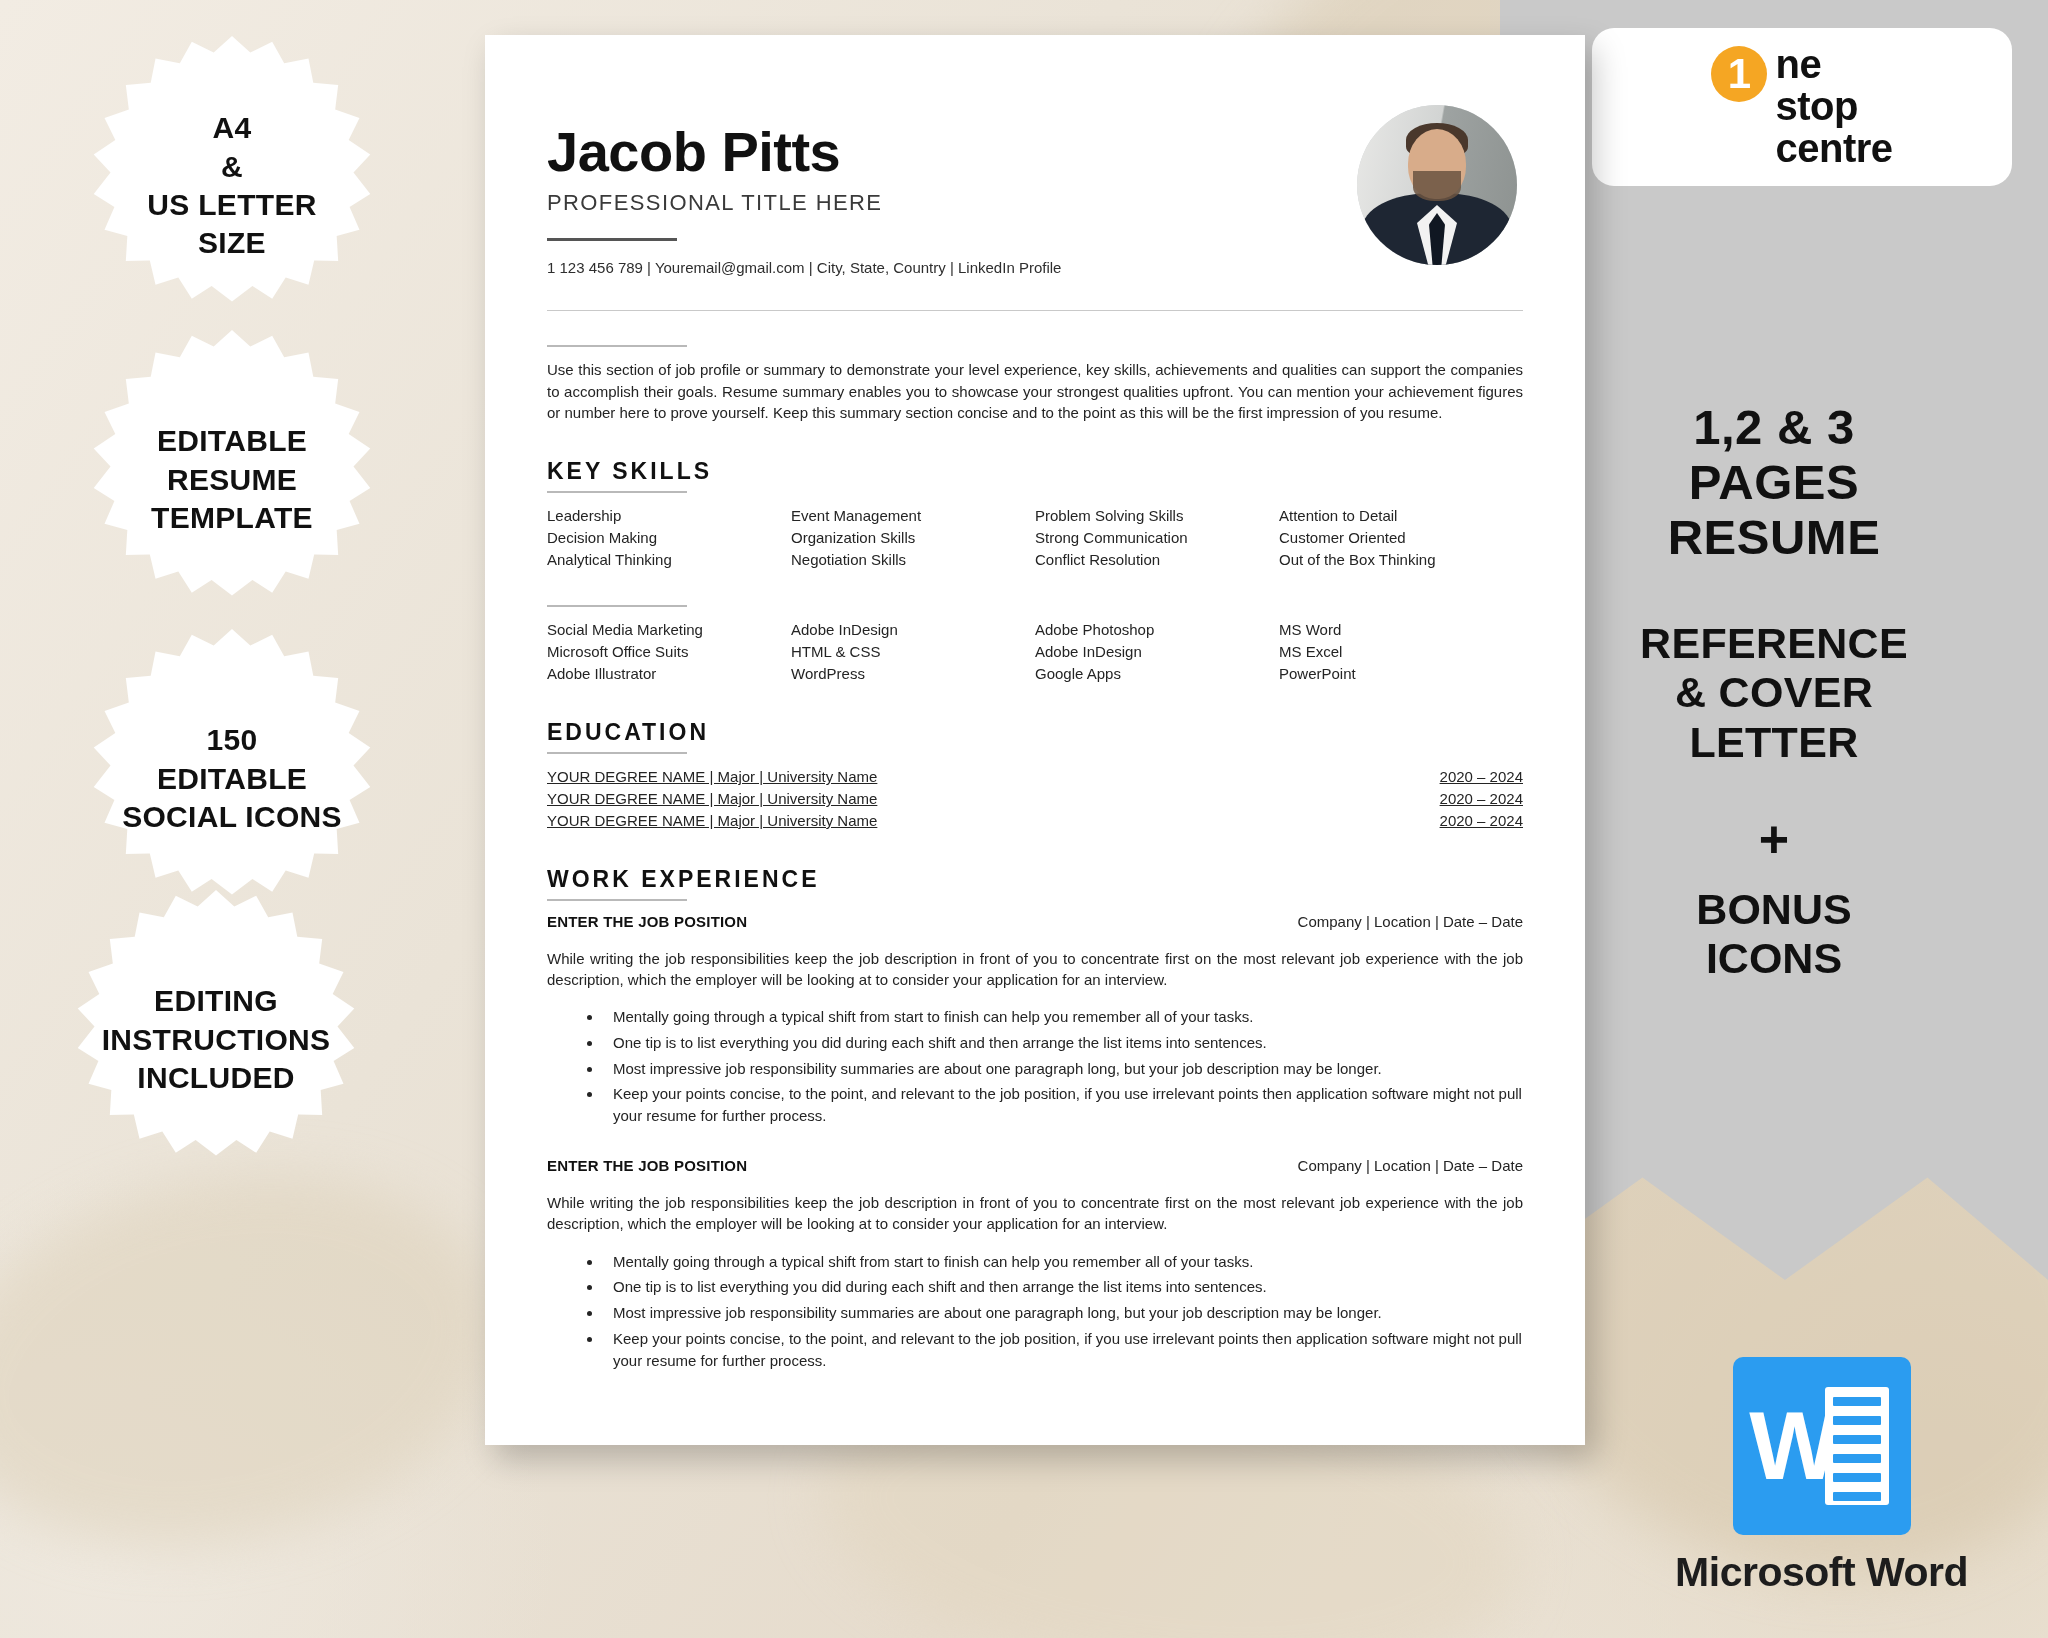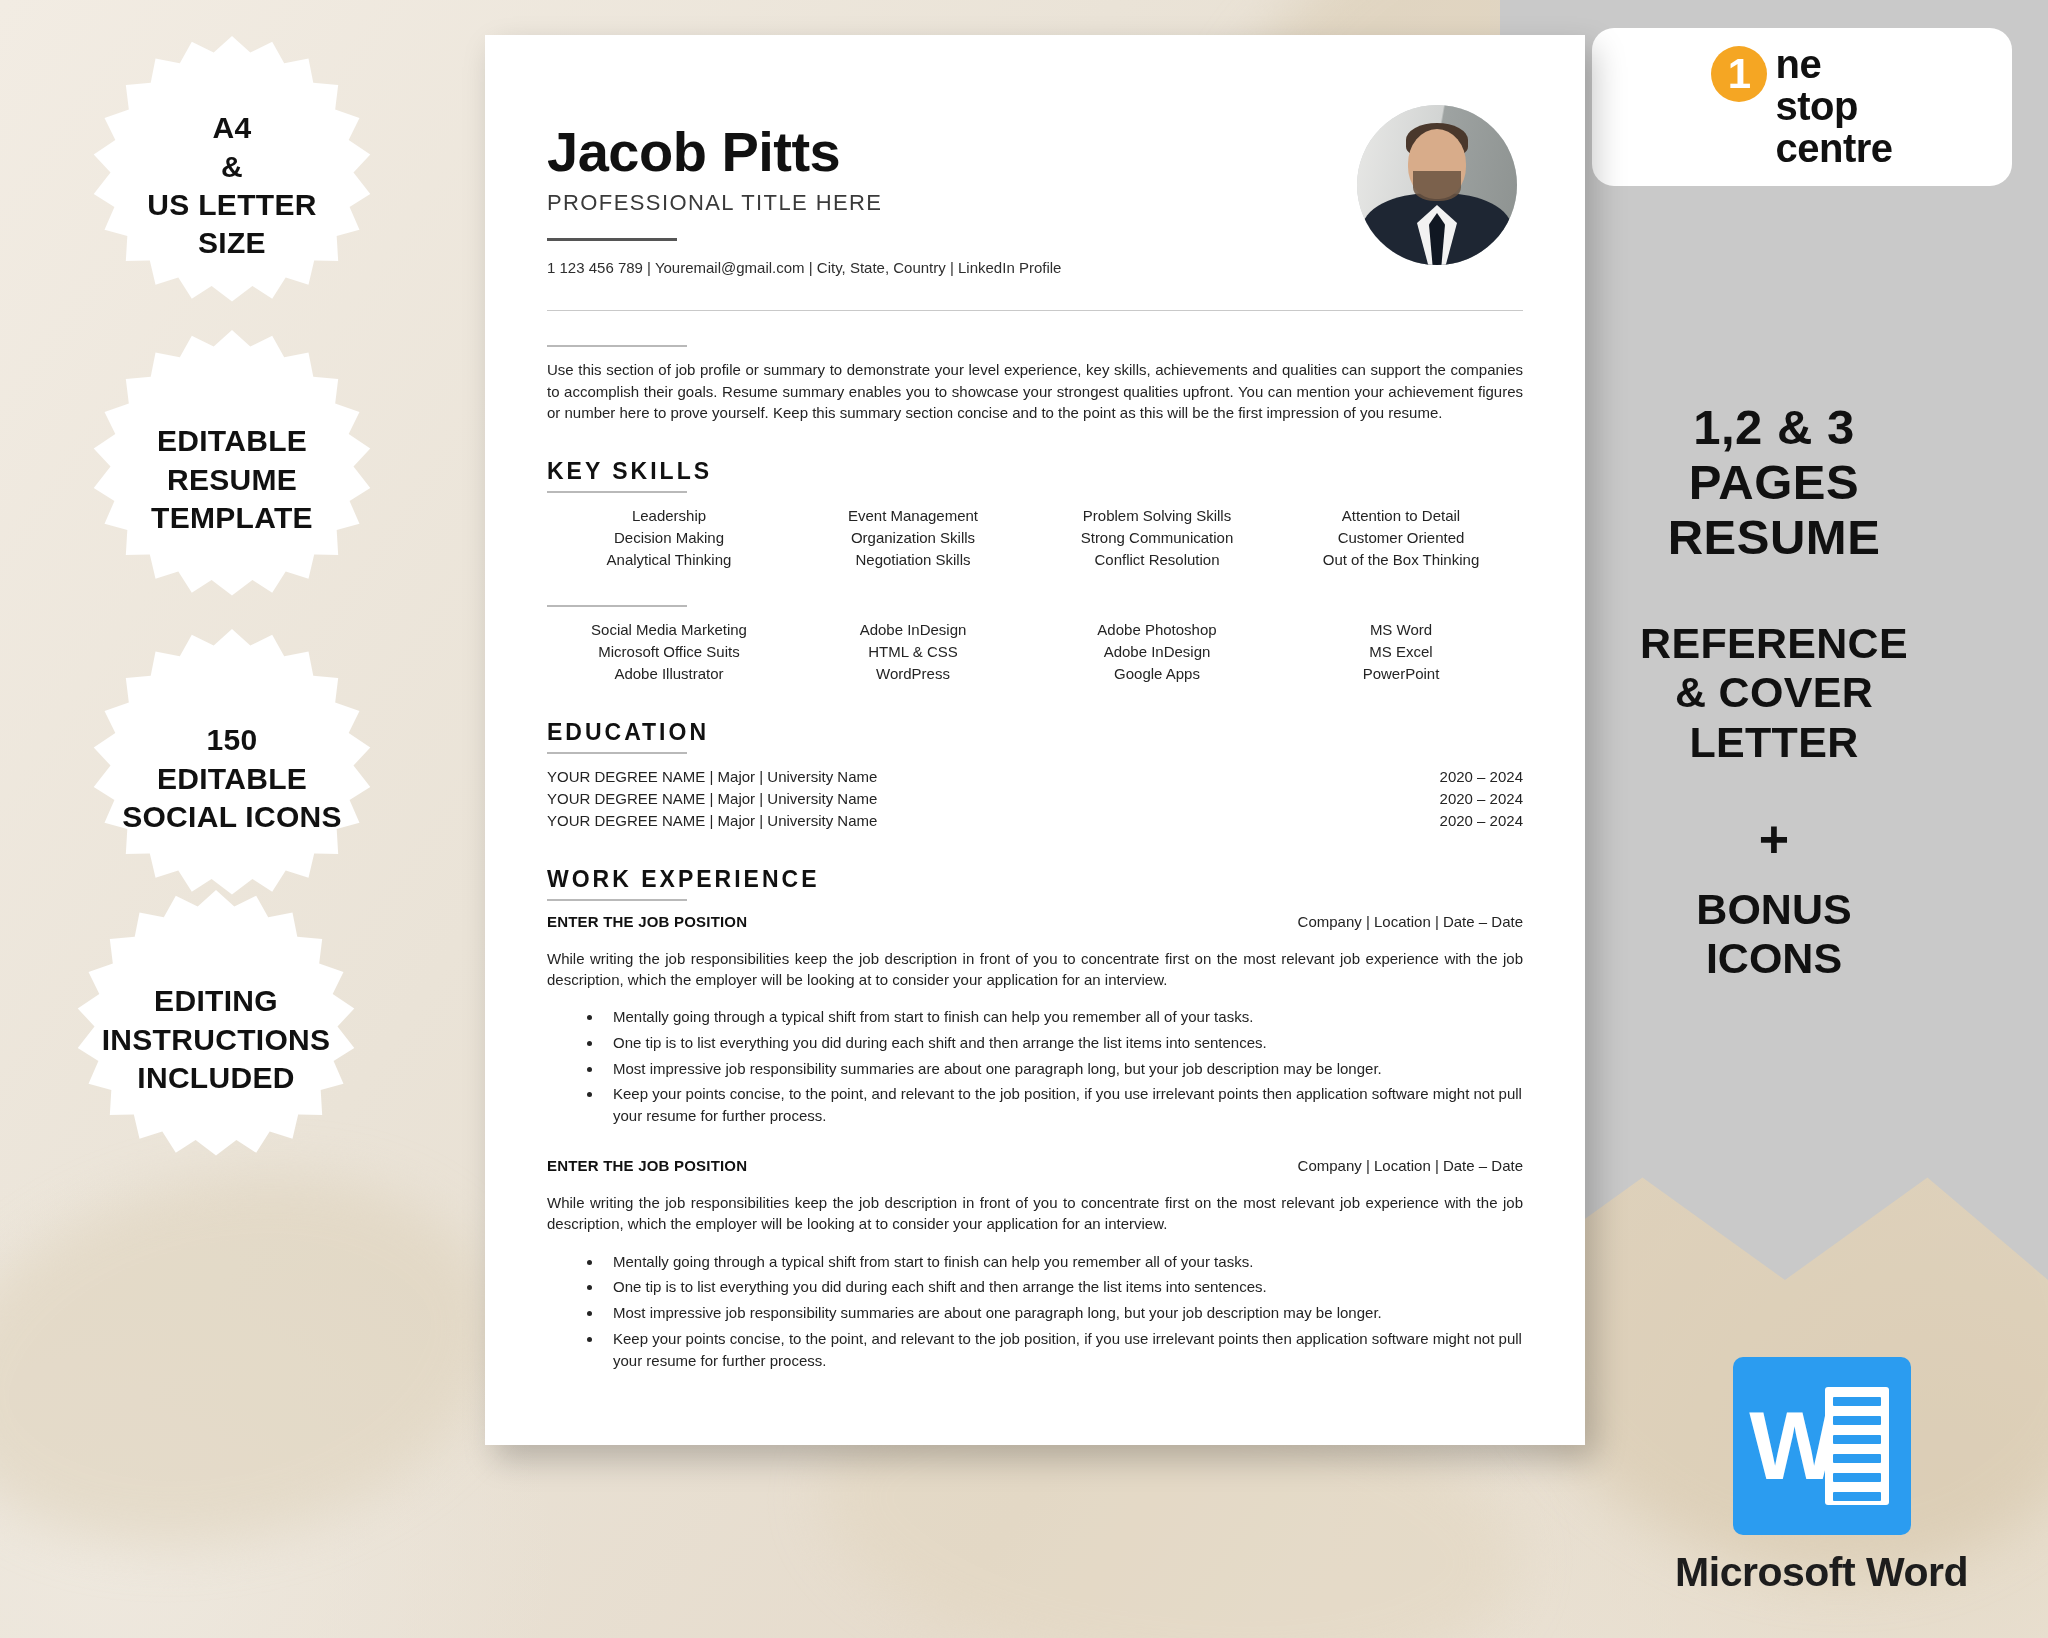--- a/index.html
+++ b/index.html
@@ -301,29 +301,29 @@
 
   .cols {
     display: flex;
     gap: 0;
   }
   .cols .col { width: 25%; }
   .cols .col div {
     font-size: 15px;
     color: #242424;
     line-height: 1.47;
-    text-align: center;
   }
 
   .edu-row {
     display: flex;
     justify-content: space-between;
     font-size: 15px;
     color: #242424;
     line-height: 1.45;
+    text-decoration: underline;
   }
 
   .job-head {
     display: flex;
     justify-content: space-between;
     align-items: baseline;
   }
   .job-title {
     font-size: 15px;
     font-weight: bold;

